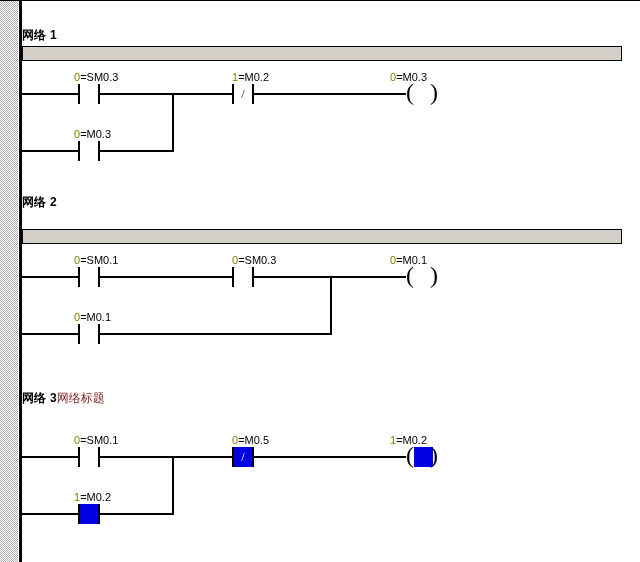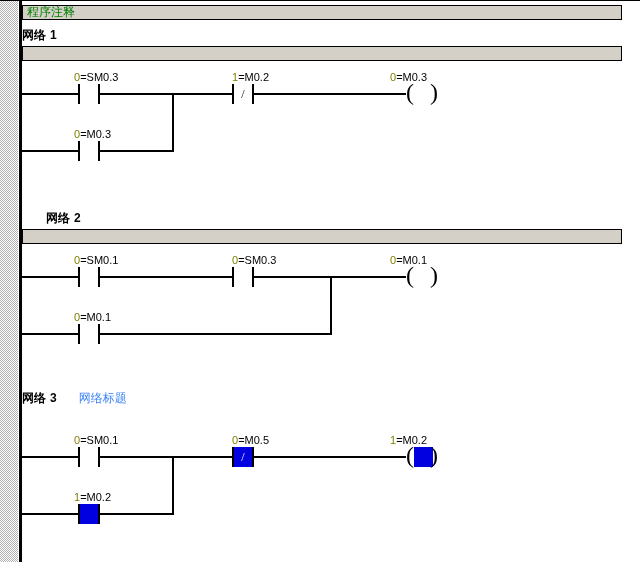--- a/index.html
+++ b/index.html
@@ -90,22 +90,21 @@
   }
   .net-head .net-num {
     font-size: 12px;
     font-weight: bold;
     color: #000000;
     margin-left: 4px;
     font-family: "Liberation Sans", sans-serif;
   }
   .net-head .net-title {
     font-size: 12px;
-    color: #3b82f6;
-    margin-left: 22px;
+    color: #7f1d1d;
     font-family: "DejaVu Sans", "Liberation Sans", sans-serif;
   }
 
   
   .wire-h {
     position: absolute;
     height: 2px;
     background: #000000;
   }
   .wire-v {
@@ -187,23 +186,20 @@
 <body>
 
 <div class="top-rule"></div>
 
 <div class="gutter"></div>
 
 <div class="power-rail"></div>
 
 <div class="canvas">
 
-  <div class="combar" style="left:0px; top:4px; width:600px;">
-    <span class="combar-text">程序注释</span>
-  </div>
 
   <div class="net-head" style="top:26px;">
     <span class="net-word">网络</span><span class="net-num">1</span>
   </div>
 
   <div class="combar" style="left:0px; top:45px; width:600px;">
     <span class="combar-text"></span>
   </div>
 
   <div class="operand" style="left:52px; top:70px;">
@@ -244,21 +240,21 @@
     <span class="bar left"></span>
     <span class="gap-fill"></span>
     <span class="bar right"></span>
   </div>
   <div class="wire-h" style="left:78px; top:149px; width:74px;"></div>
 
   <div class="wire-v" style="left:150px; top:92px; height:59px;"></div>
 
   <div class="wire-v" style="left:-2px; top:92px; height:59px;"></div>
 
-  <div class="net-head" style="top:209px;padding-left:24px;">
+  <div class="net-head" style="top:193px;">
     <span class="net-word">网络</span><span class="net-num">2</span>
   </div>
 
   <div class="combar" style="left:0px; top:228px; width:600px;">
     <span class="combar-text"></span>
   </div>
 
   <div class="operand" style="left:52px; top:253px;">
     <span class="val">0</span><span>=</span><span>SM0.1</span>
   </div>

